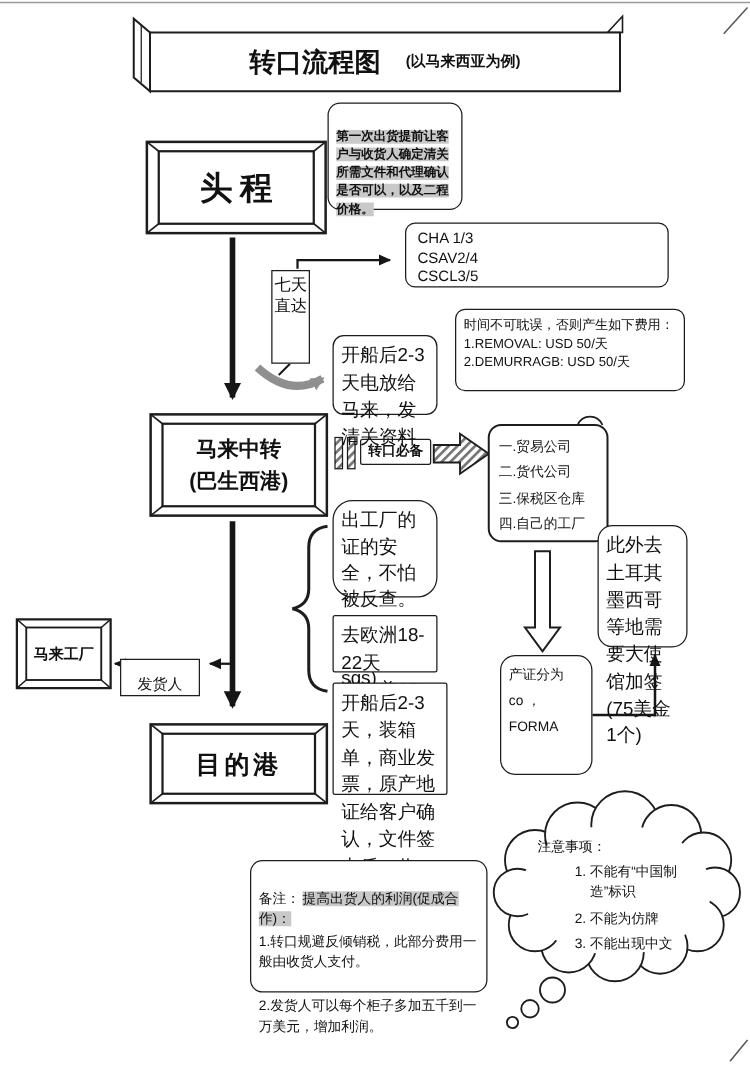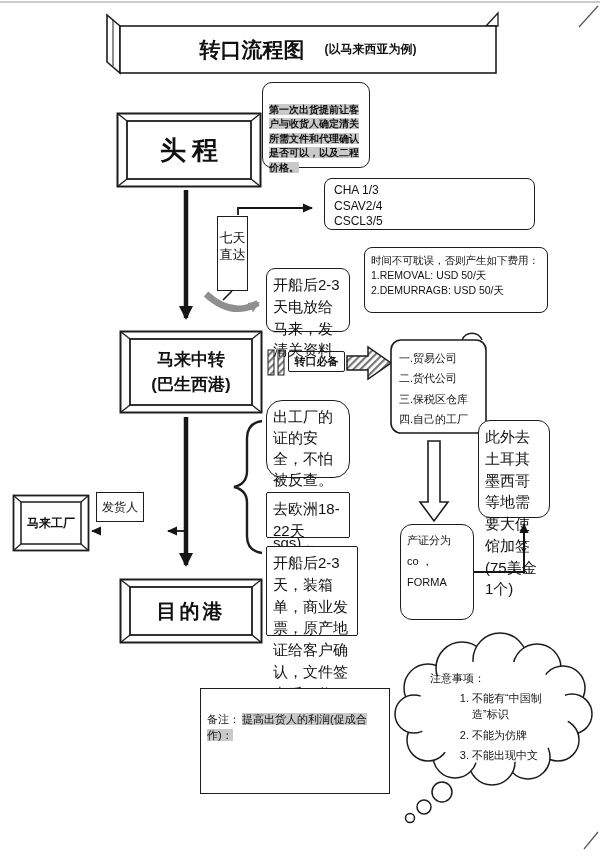--- a/index.html
+++ b/index.html
@@ -36,21 +36,21 @@
   .banner-text {
     position:absolute; left:120px; top:26px; width:376px; height:47px;
     display:flex; align-items:center; justify-content:center; gap:20px;
   }
   .banner-text .t1 { font-size:21px; font-weight:bold; }
   .banner-text .t2 { font-size:12px; font-weight:bold; }
 
   .vert-box {
     position:absolute; left:217px; top:216px; width:31px; height:75px;
     border:1.6px solid #1d1d1d; background:#fff; font-size:13px; line-height:17px;
-    text-align:center; padding-top:12px; word-break:break-all;
+    text-align:center; padding-top:2px; word-break:break-all;
   }
 
   .options-text {
     position:absolute; left:399px; top:348px; width:86px;
     font-size:11px; line-height:1.85; white-space:pre-line;
   }
 
   .bubble-text { position:absolute; left:430px; top:670px; width:130px; font-size:11px; line-height:1.5; }
   .bubble-text ol { list-style:decimal; margin:3px 0 0 0; padding-left:20px; }
   .bubble-text li { margin-bottom:4px;margin-left:22px; }
@@ -188,21 +188,21 @@
       <rect x="1.5" y="1.5" width="75" height="55" fill="#fff" stroke="#1d1d1d" stroke-width="1.8"></rect>
       <rect x="9" y="8" width="60" height="42" fill="#fff" stroke="#1d1d1d" stroke-width="1.5"></rect>
       <line x1="1.5" y1="1.5" x2="9" y2="8" stroke="#1d1d1d" stroke-width="1.2"></line>
       <line x1="76.5" y1="1.5" x2="69" y2="8" stroke="#1d1d1d" stroke-width="1.2"></line>
       <line x1="1.5" y1="56.5" x2="9" y2="50" stroke="#1d1d1d" stroke-width="1.2"></line>
       <line x1="76.5" y1="56.5" x2="69" y2="50" stroke="#1d1d1d" stroke-width="1.2"></line>
     </svg>
     <div class="label" style="font-size:12px;">马来工厂</div>
   </div>
 
-  <div class="plainbox" style="left:96px; top:492px; width:48px; height:30px;">
+  <div class="plainbox" style="left:96px; top:527px; width:64px; height:30px;align-items:flex-end;">
     <span>发货人</span>
   </div>
 
   <div class="vert-box">七天直达</div>
 
   <div class="note" style="left:288px; top:351px; width:57px; height:21px; display:flex; align-items:center; justify-content:center; padding:0; font-size:11px; border-radius:2px;font-weight:bold;">
     <span>转口必备</span>
   </div>
 
   <div class="note r10" style="left:262px; top:82px; width:108px; height:86px; font-size:10px; border-width:1.4px;">
@@ -230,22 +230,24 @@
 二.货代公司
 三.保税区仓库
 四.自己的工厂</div>
 
   <div class="note r12" style="left:400px; top:524px; width:74px; height:96px; font-size:11px; line-height:1.9;">产证分为
 co    ，
 FORMA</div>
 
   <div class="note r12" style="left:478px; top:420px; width:72px; height:98px;">此外去土耳其墨西哥等地需要大使馆加签(75美金1个)</div>
 
-  <div class="note" style="left:200px; top:688px; width:190px; height:106px; font-size:11px; line-height:1.5; border-radius:0;">
+  <div class="note" style="left:200px; top:688px; width:190px; height:106px; font-size:11px; line-height:1.5; border-radius:10px;">
     <span style="margin-right:2px;">备注：</span><span class="hl">提高出货人的利润(促成合作)：</span>
+    <div class="remarks-item">1.转口规避反倾销税，此部分费用一般由收货人支付。</div>
+    <div class="remarks-item">2.发货人可以每个柜子多加五千到一万美元，增加利润。</div>
   </div>
 
   <div class="bubble-text">
     <div>注意事项：</div>
     <ol>
       <li>不能有“中国制造”标识</li>
       <li>不能为仿牌</li>
       <li>不能出现中文</li>
     </ol>
   </div>

